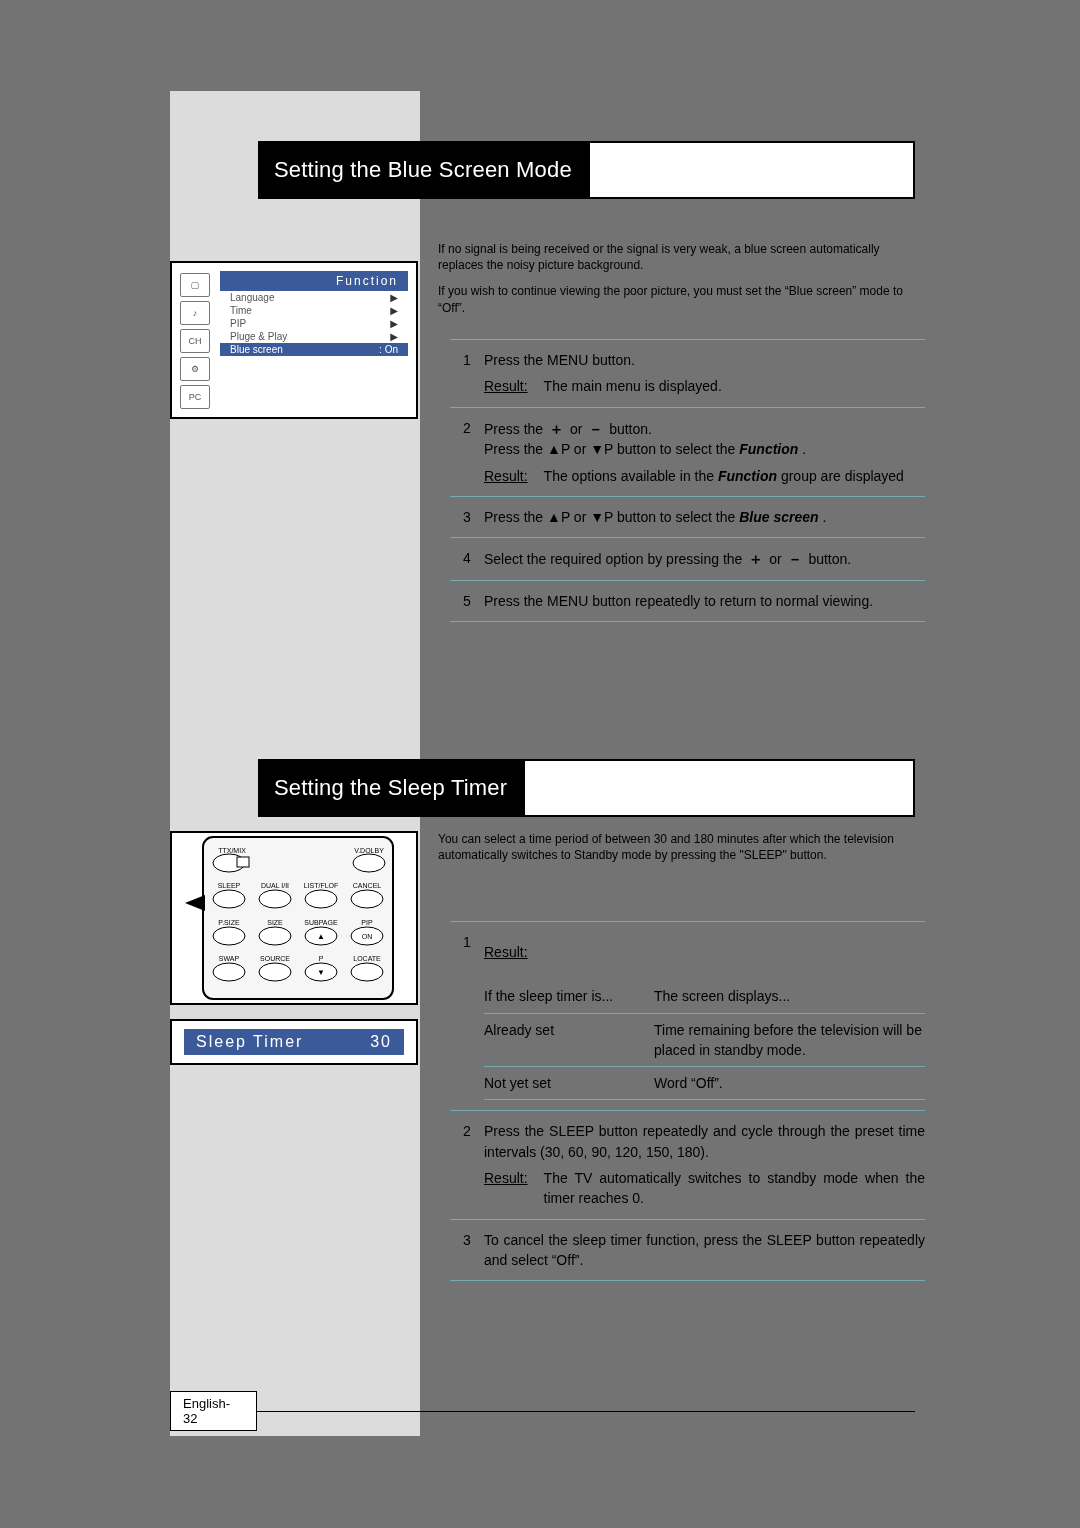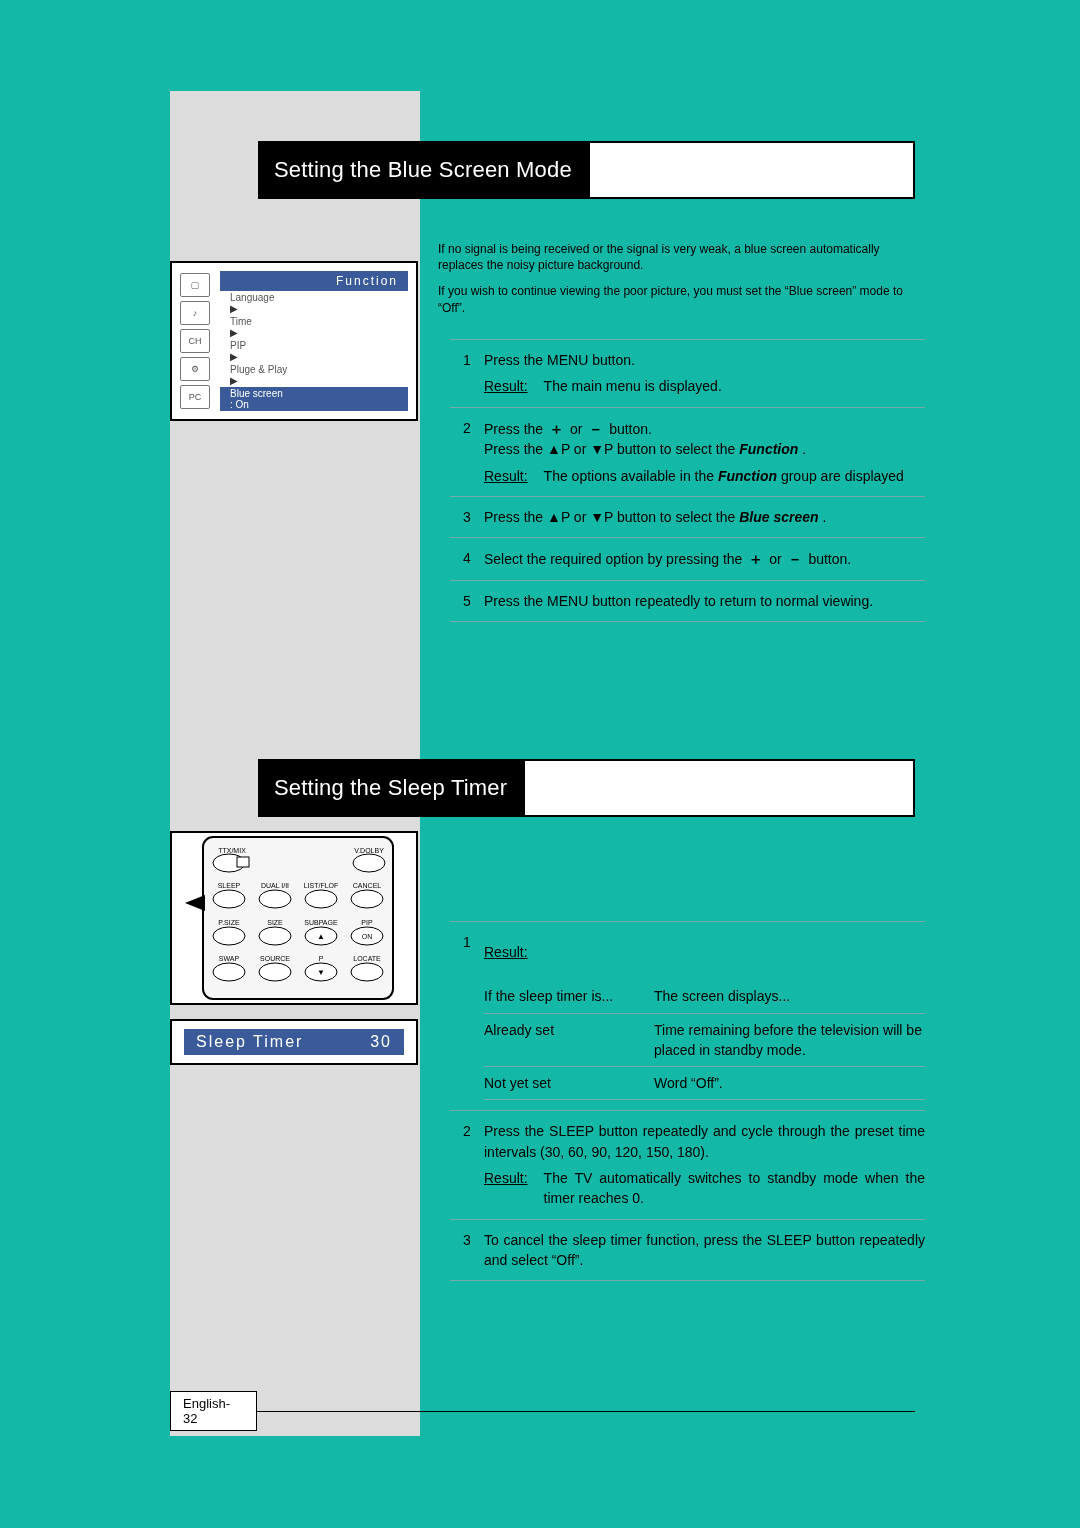--- a/index.html
+++ b/index.html
@@ -7,21 +7,21 @@
     padding: 0;
     background: #fff;
     font-family: Arial, Helvetica, sans-serif;
     color: #000;
     width: 1080px;
   }
   .page {
     position: relative;
     width: 1080px;
     height: 1528px;
-    background: #14b8a6;
+    background: #737373;
   }
   .left-gutter {
     position: absolute;
     left: 170px;
     top: 91px;
     width: 250px;
     height: 1345px;
     background: #dcdcdc;
   }
   .content {
@@ -94,21 +94,20 @@
     padding: 3px 10px;
     font-size: 12px;
     letter-spacing: 2px;
   }
   .osd-row {
     display: flex;
     justify-content: space-between;
     padding: 1px 10px;
     font-size: 10px;
     color: #555;
-    flex-direction: column;
   }
   .osd-row .arrow { color:#333; }
   .osd-row.sel {
     background: #3a5a9a;
     color: #fff;
   }
   
   .intro {
     position: absolute;
     left: 268px;
@@ -364,20 +363,21 @@
         </div>
       </div>
       <div class="sleep-osd">
         <div class="sleep-osd-row">
           <span>Sleep Timer</span>
           <span>30</span>
         </div>
       </div>
     </div>
 
+    <div class="intro" style="top:740px;">You can select a time period of between 30 and 180 minutes after which the television automatically switches to Standby mode by pressing the "SLEEP" button.</div>
 
     <div class="steps" style="top:830px;">
       <div class="step">
         <div class="stepnum">1</div>
         <div class="stepbody">
           <div style="margin-top:10px;"><span class="res-label">Result:</span></div>
           <div class="mini-table">
             <div class="hdr">
               <div class="c1">If the sleep timer is...</div>
               <div class="c2">The screen displays...</div>

